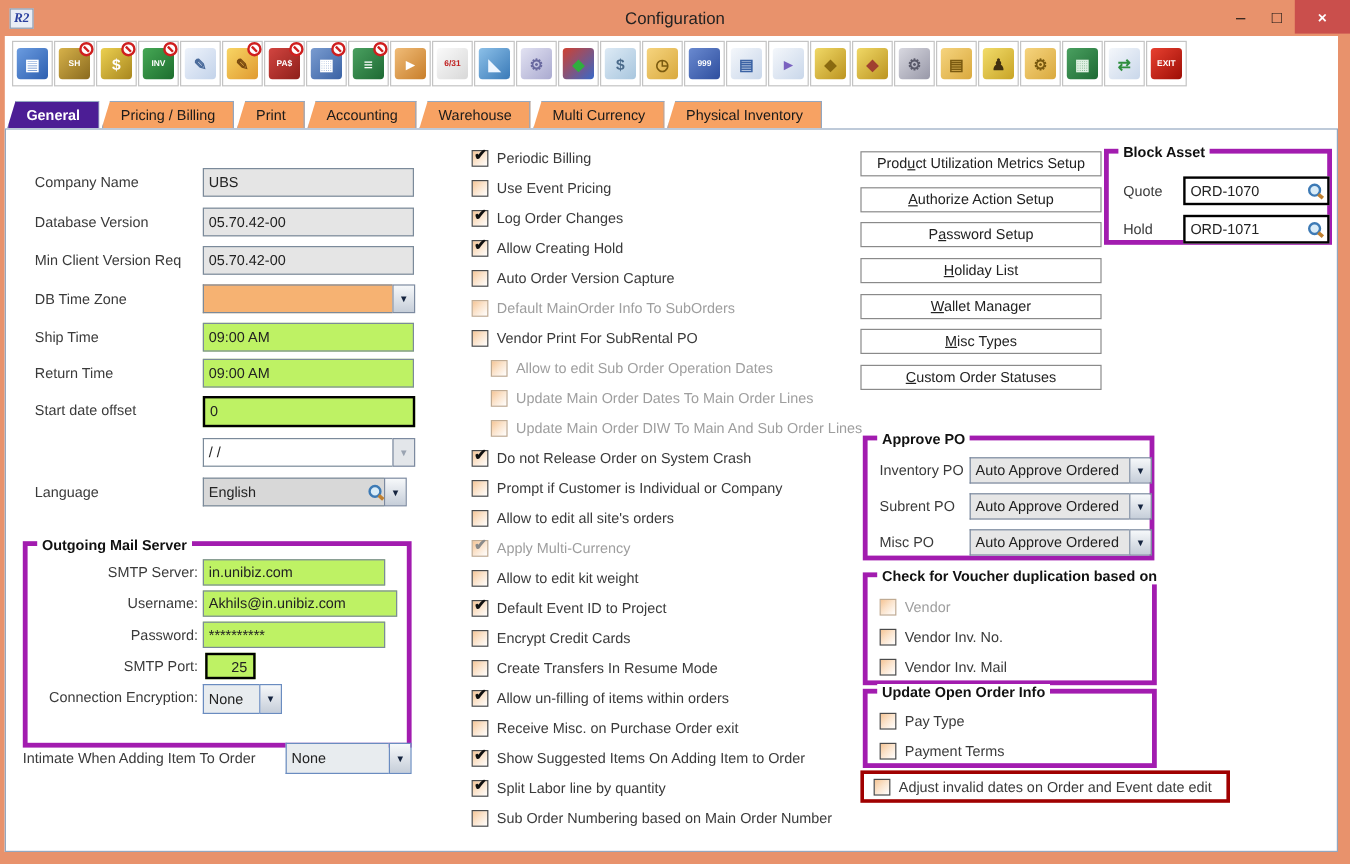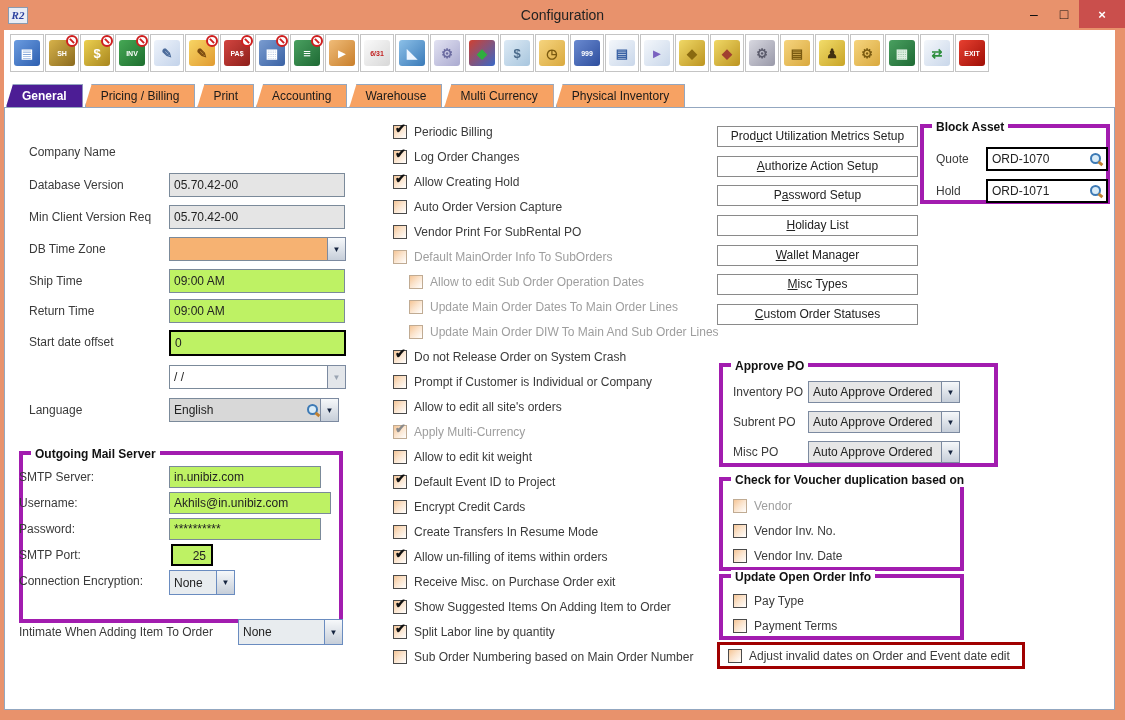--- a/index.html
+++ b/index.html
@@ -53,21 +53,21 @@
   .combo.dis .abtn::after { color:#9aa4b2; }
   .mag { display:inline-block; width:14px; height:14px; position:relative; }
   .mag::before { content:""; position:absolute; left:1px; top:1px; width:7px; height:7px; border:2px solid #3d7ab5; border-radius:50%; background:#d9ecf8; }
   .mag::after { content:""; position:absolute; right:0; bottom:1px; width:5px; height:3px; background:#c08030; transform:rotate(40deg); }
   .val .spacer { flex:1; }
 
   .group { position:absolute; border:4px solid #a21caf; }
   .group .legend { position:absolute; top:-8px; left:8px; background:#fff; padding:0 4px; font-weight:bold; color:#111; font-size:12px; white-space:nowrap; }
 
   
-  .mlabel { position:absolute; width:146px; left:14px; text-align:left; line-height:22px; }
+  .mlabel { position:absolute; width:146px; left:14px; text-align:right; line-height:22px; }
 
   
   .cbrow { display:flex; align-items:center; height:25px; }
   .cb { width:14px; height:14px; border:1px solid #4a4a4a; background:linear-gradient(135deg,#f5c596 0%,#fbe3cb 45%,#ffffff 100%); position:relative; flex:0 0 14px; }
   .mark { position:absolute; top:-5px; left:1px; font-size:13px; font-weight:bold; color:#101010; display:none; }
   .cbrow.checked .mark { display:block; }
   .cblabel { margin-left:7px; white-space:nowrap; }
   .cbrow.disabled .cblabel { color:#9e9e9e; }
   .cbrow.disabled .cb { border-color:#c0ab93; }
   .cbrow.disabled .mark { color:#8a8a8a; }
@@ -283,20 +283,21 @@
         <div class="tab">Print</div>
         <div class="tab">Accounting</div>
         <div class="tab">Warehouse</div>
         <div class="tab">Multi Currency</div>
         <div class="tab">Physical Inventory</div>
       </div>
 
     <div class="content">
 
       <div class="flabel" style="top:32px">Company Name</div>
+      <div class="field ro" style="left:164px; top:32px; width:176px">UBS</div>
 
       <div class="flabel" style="top:65px">Database Version</div>
       <div class="field ro" style="left:164px; top:65px; width:176px">05.70.42-00</div>
 
       <div class="flabel" style="top:97px">Min Client Version Req</div>
       <div class="field ro" style="left:164px; top:97px; width:176px">05.70.42-00</div>
 
       <div class="flabel" style="top:129px">DB Time Zone</div>
       <div class="combo orange" style="left:164px; top:129px; width:177px">
         <div class="val"></div>
@@ -350,43 +351,47 @@
         <div class="abtn"></div>
       </div>
 
       <div class="cbcol">
           <div class="cbrow checked">
     <span class="cb">
               <span class="mark">✔</span>
             </span>
     <span class="cblabel">Periodic Billing</span>
   </div>
+          <div class="cbrow">
+    <span class="cb"></span>
+    <span class="cblabel">Use Event Pricing</span>
+  </div>
           <div class="cbrow checked">
     <span class="cb">
               <span class="mark">✔</span>
             </span>
     <span class="cblabel">Log Order Changes</span>
   </div>
           <div class="cbrow checked">
     <span class="cb">
               <span class="mark">✔</span>
             </span>
     <span class="cblabel">Allow Creating Hold</span>
   </div>
           <div class="cbrow">
     <span class="cb"></span>
     <span class="cblabel">Auto Order Version Capture</span>
   </div>
+          <div class="cbrow disabled">
+    <span class="cb"></span>
+    <span class="cblabel">Default MainOrder Info To SubOrders</span>
+  </div>
           <div class="cbrow">
     <span class="cb"></span>
     <span class="cblabel">Vendor Print For SubRental PO</span>
-  </div>
-          <div class="cbrow disabled">
-    <span class="cb"></span>
-    <span class="cblabel">Default MainOrder Info To SubOrders</span>
   </div>
           <div class="cbrow disabled indent">
     <span class="cb"></span>
     <span class="cblabel">Allow to edit Sub Order Operation Dates</span>
   </div>
           <div class="cbrow disabled indent">
     <span class="cb"></span>
     <span class="cblabel">Update Main Order Dates To Main Order Lines</span>
   </div>
           <div class="cbrow disabled indent">
@@ -478,21 +483,21 @@
             <span class="mag"></span>
         </div>
         <div class="balabel" style="left:12px; top:56px">Hold</div>
         <div class="bafield" style="left:62px; top:51px; width:122px">
           <span>ORD-1071</span>
             <span class="spacer"></span>
             <span class="mag"></span>
         </div>
       </div>
 
-      <div class="group" style="left:714px; top:255px; width:279px; height:104px">
+      <div class="group" style="left:714px; top:255px; width:243px; height:104px">
         <div class="legend">Approve PO</div>
         <div class="balabel" style="left:10px; top:18px">Inventory PO</div>
         <div class="apcombo" style="left:85px; top:14px">
           <div class="val">Auto Approve Ordered</div>
             <div class="abtn"></div>
         </div>
         <div class="balabel" style="left:10px; top:48px">Subrent PO</div>
         <div class="apcombo" style="left:85px; top:44px">
           <div class="val">Auto Approve Ordered</div>
             <div class="abtn"></div>
@@ -510,21 +515,21 @@
             <div class="cbrow disabled">
     <span class="cb"></span>
     <span class="cblabel">Vendor</span>
   </div>
             <div class="cbrow">
     <span class="cb"></span>
     <span class="cblabel">Vendor Inv. No.</span>
   </div>
             <div class="cbrow">
     <span class="cb"></span>
-    <span class="cblabel">Vendor Inv. Date</span>
+    <span class="cblabel">Vendor Inv. Mail</span>
   </div>
           </div>
       </div>
 
       <div class="group" style="left:714px; top:466px; width:245px; height:66px">
         <div class="legend">Update Open Order Info</div>
         <div id="uooi" style="position:absolute; left:10px; top:10px">
             <div class="cbrow">
     <span class="cb"></span>
     <span class="cblabel">Pay Type</span>

